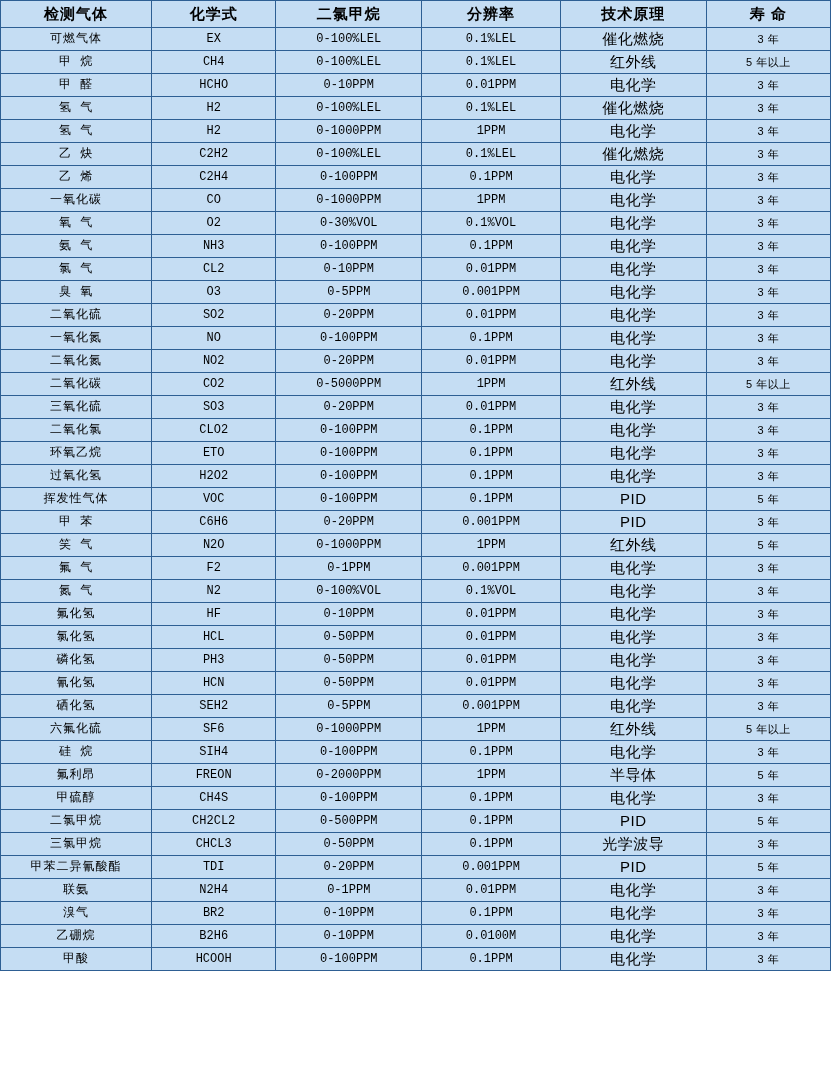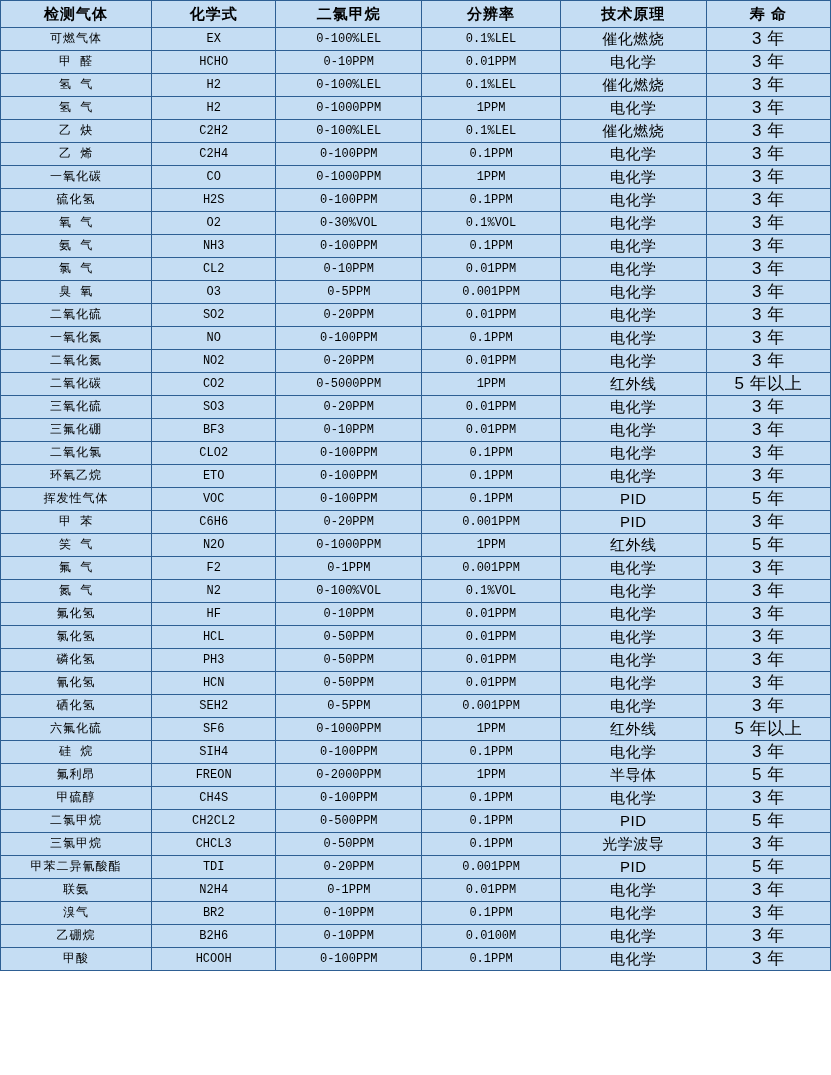--- a/index.html
+++ b/index.html
@@ -59,21 +59,21 @@
   table.gas-table td.resolution {
     font-family: "Liberation Mono", monospace;
     font-size: 12px;
     letter-spacing: 0px;
   }
   table.gas-table td.principle {
     font-size: 15px;
     letter-spacing: 0.5px;
   }
   table.gas-table td.life {
-    font-size: 17px;
+    font-size: 11px;
     letter-spacing: 0.5px;
   }
 </style>
 </head>
 <body>
 
 <div id="gas-table-wrap">
   <table class="gas-table">
     <colgroup>
       <col class="c0">
@@ -96,20 +96,28 @@
     <tbody id="table-body">
         <tr>
           <td class="name">可燃气体</td>
           <td class="formula">EX</td>
           <td class="range">0-100%LEL</td>
           <td class="resolution">0.1%LEL</td>
           <td class="principle">催化燃烧</td>
           <td class="life">3 年</td>
         </tr>
         <tr>
+          <td class="name">甲 烷</td>
+          <td class="formula">CH4</td>
+          <td class="range">0-100%LEL</td>
+          <td class="resolution">0.1%LEL</td>
+          <td class="principle">红外线</td>
+          <td class="life">5 年以上</td>
+        </tr>
+        <tr>
           <td class="name">甲 醛</td>
           <td class="formula">HCHO</td>
           <td class="range">0-10PPM</td>
           <td class="resolution">0.01PPM</td>
           <td class="principle">电化学</td>
           <td class="life">3 年</td>
         </tr>
         <tr>
           <td class="name">氢 气</td>
           <td class="formula">H2</td>
@@ -144,28 +152,20 @@
         </tr>
         <tr>
           <td class="name">一氧化碳</td>
           <td class="formula">CO</td>
           <td class="range">0-1000PPM</td>
           <td class="resolution">1PPM</td>
           <td class="principle">电化学</td>
           <td class="life">3 年</td>
         </tr>
         <tr>
-          <td class="name">硫化氢</td>
-          <td class="formula">H2S</td>
-          <td class="range">0-100PPM</td>
-          <td class="resolution">0.1PPM</td>
-          <td class="principle">电化学</td>
-          <td class="life">3 年</td>
-        </tr>
-        <tr>
           <td class="name">氧 气</td>
           <td class="formula">O2</td>
           <td class="range">0-30%VOL</td>
           <td class="resolution">0.1%VOL</td>
           <td class="principle">电化学</td>
           <td class="life">3 年</td>
         </tr>
         <tr>
           <td class="name">氨 气</td>
           <td class="formula">NH3</td>
@@ -224,38 +224,38 @@
         </tr>
         <tr>
           <td class="name">三氧化硫</td>
           <td class="formula">SO3</td>
           <td class="range">0-20PPM</td>
           <td class="resolution">0.01PPM</td>
           <td class="principle">电化学</td>
           <td class="life">3 年</td>
         </tr>
         <tr>
-          <td class="name">三氟化硼</td>
-          <td class="formula">BF3</td>
-          <td class="range">0-10PPM</td>
-          <td class="resolution">0.01PPM</td>
-          <td class="principle">电化学</td>
-          <td class="life">3 年</td>
-        </tr>
-        <tr>
           <td class="name">二氧化氯</td>
           <td class="formula">CLO2</td>
           <td class="range">0-100PPM</td>
           <td class="resolution">0.1PPM</td>
           <td class="principle">电化学</td>
           <td class="life">3 年</td>
         </tr>
         <tr>
           <td class="name">环氧乙烷</td>
           <td class="formula">ETO</td>
+          <td class="range">0-100PPM</td>
+          <td class="resolution">0.1PPM</td>
+          <td class="principle">电化学</td>
+          <td class="life">3 年</td>
+        </tr>
+        <tr>
+          <td class="name">过氧化氢</td>
+          <td class="formula">H2O2</td>
           <td class="range">0-100PPM</td>
           <td class="resolution">0.1PPM</td>
           <td class="principle">电化学</td>
           <td class="life">3 年</td>
         </tr>
         <tr>
           <td class="name">挥发性气体</td>
           <td class="formula">VOC</td>
           <td class="range">0-100PPM</td>
           <td class="resolution">0.1PPM</td>

